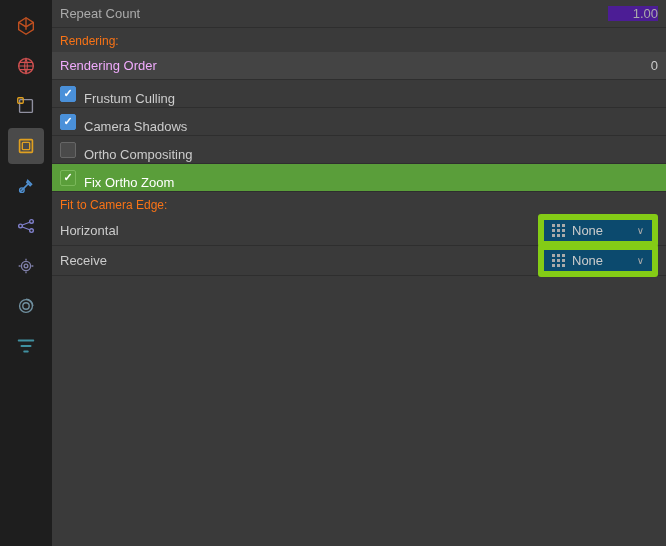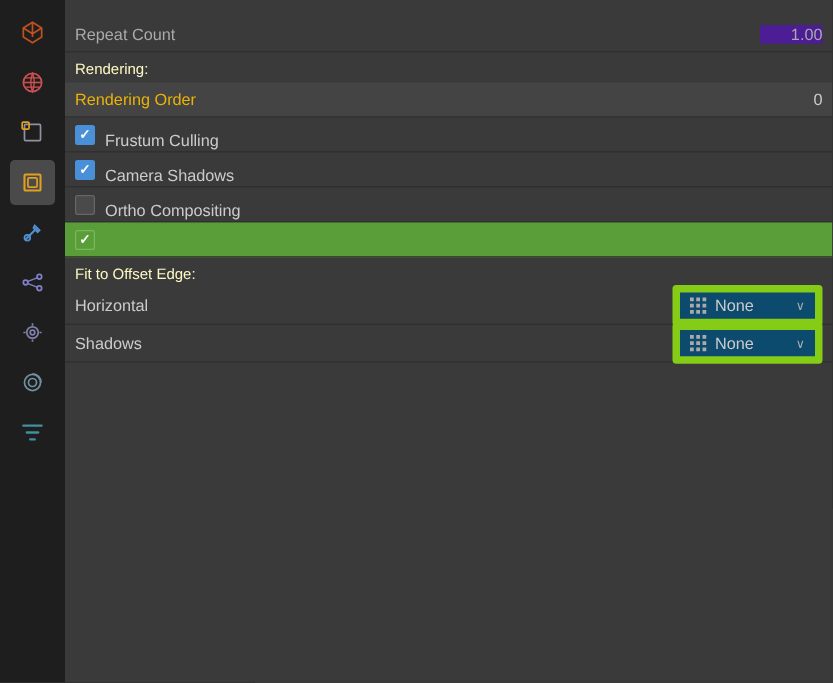--- a/index.html
+++ b/index.html
@@ -53,37 +53,36 @@
       padding: 0;
       overflow-y: auto;
     }
 
     .property-row {
       display: flex;
       align-items: center;
       height: 28px;
       padding: 0 8px;
       border-bottom: 1px solid #2e2e2e;
-      margin-top: 14px;
     }
 
     .property-label {
       flex: 1;
       color: #aaaaaa;
     }
 
     .property-value {
       color: #aaaaaa;
       text-align: right;
       min-width: 50px;
     }
 
     .section-header {
       padding: 6px 8px 4px 8px;
-      color: #fef9c3;
+      color: #f97316;
       font-size: 12px;
     }
 
     .checkbox-row {
       display: flex;
       align-items: center;
       height: 28px;
       padding: 0 8px;
       border-bottom: 1px solid #2e2e2e;
       gap: 8px;
@@ -186,21 +185,21 @@
       display: flex;
       align-items: center;
       height: 28px;
       padding: 0 8px;
       background: #444;
       border-bottom: 1px solid #2e2e2e;
     }
 
     .rendering-order-label {
       flex: 1;
-      color: #eab308;
+      color: #f0abfc;
     }
 
     .rendering-order-value {
       color: #cccccc;
     }
 
     .num-field {
       background: #4c1d95;
       color: #aaaaaa;
       text-align: right;
@@ -313,24 +312,25 @@
 
   <div class="checkbox-row">
     <div class="checkbox"></div>
     <span class="checkbox-label">Ortho Compositing</span>
   </div>
 
   <div class="checkbox-row highlighted">
     <div class="checkbox checked-green">
       <span class="checkmark">✓</span>
     </div>
+    <span class="checkbox-label">Fix Ortho Zoom</span>
   </div>
 
   <div class="section-header">
-    <span>Fit to Offset Edge:</span>
+    <span>Fit to Camera Edge:</span>
   </div>
 
   <div class="dropdown-row">
     <span class="dropdown-label">Horizontal</span>
     <div class="dropdown-control">
       <div class="dropdown-icon">
         <div class="dot"></div>
           <div class="dot"></div>
           <div class="dot"></div>
         <div class="dot"></div>
@@ -339,21 +339,21 @@
         <div class="dot"></div>
           <div class="dot"></div>
           <div class="dot"></div>
       </div>
       <span class="dropdown-text">None</span>
       <span class="dropdown-arrow">∨</span>
     </div>
   </div>
 
   <div class="dropdown-row">
-    <span class="dropdown-label">Shadows</span>
+    <span class="dropdown-label">Receive</span>
     <div class="dropdown-control">
       <div class="dropdown-icon">
         <div class="dot"></div>
           <div class="dot"></div>
           <div class="dot"></div>
         <div class="dot"></div>
           <div class="dot"></div>
           <div class="dot"></div>
         <div class="dot"></div>
           <div class="dot"></div>

